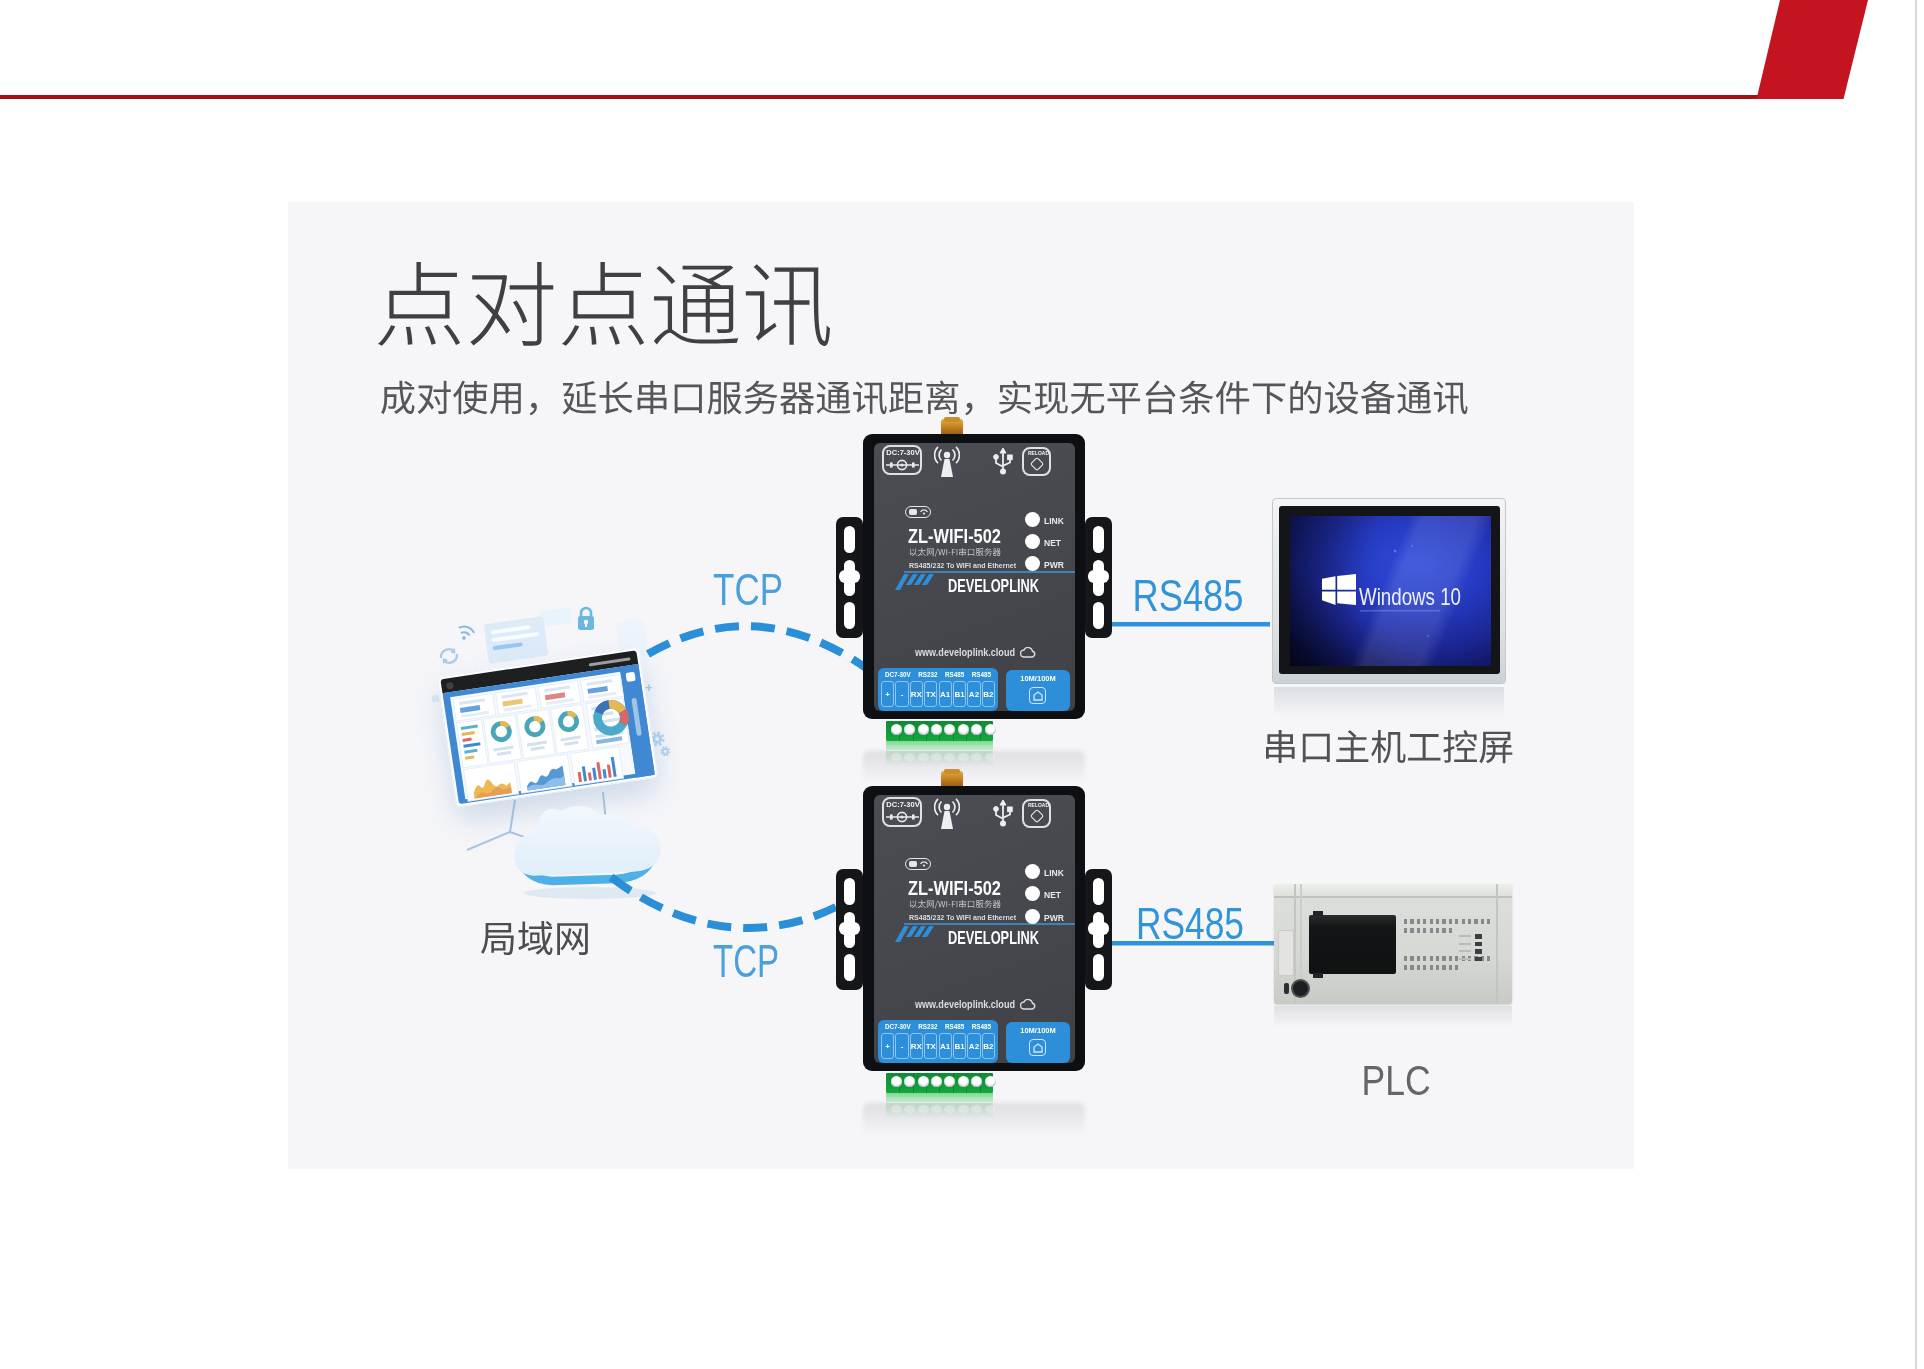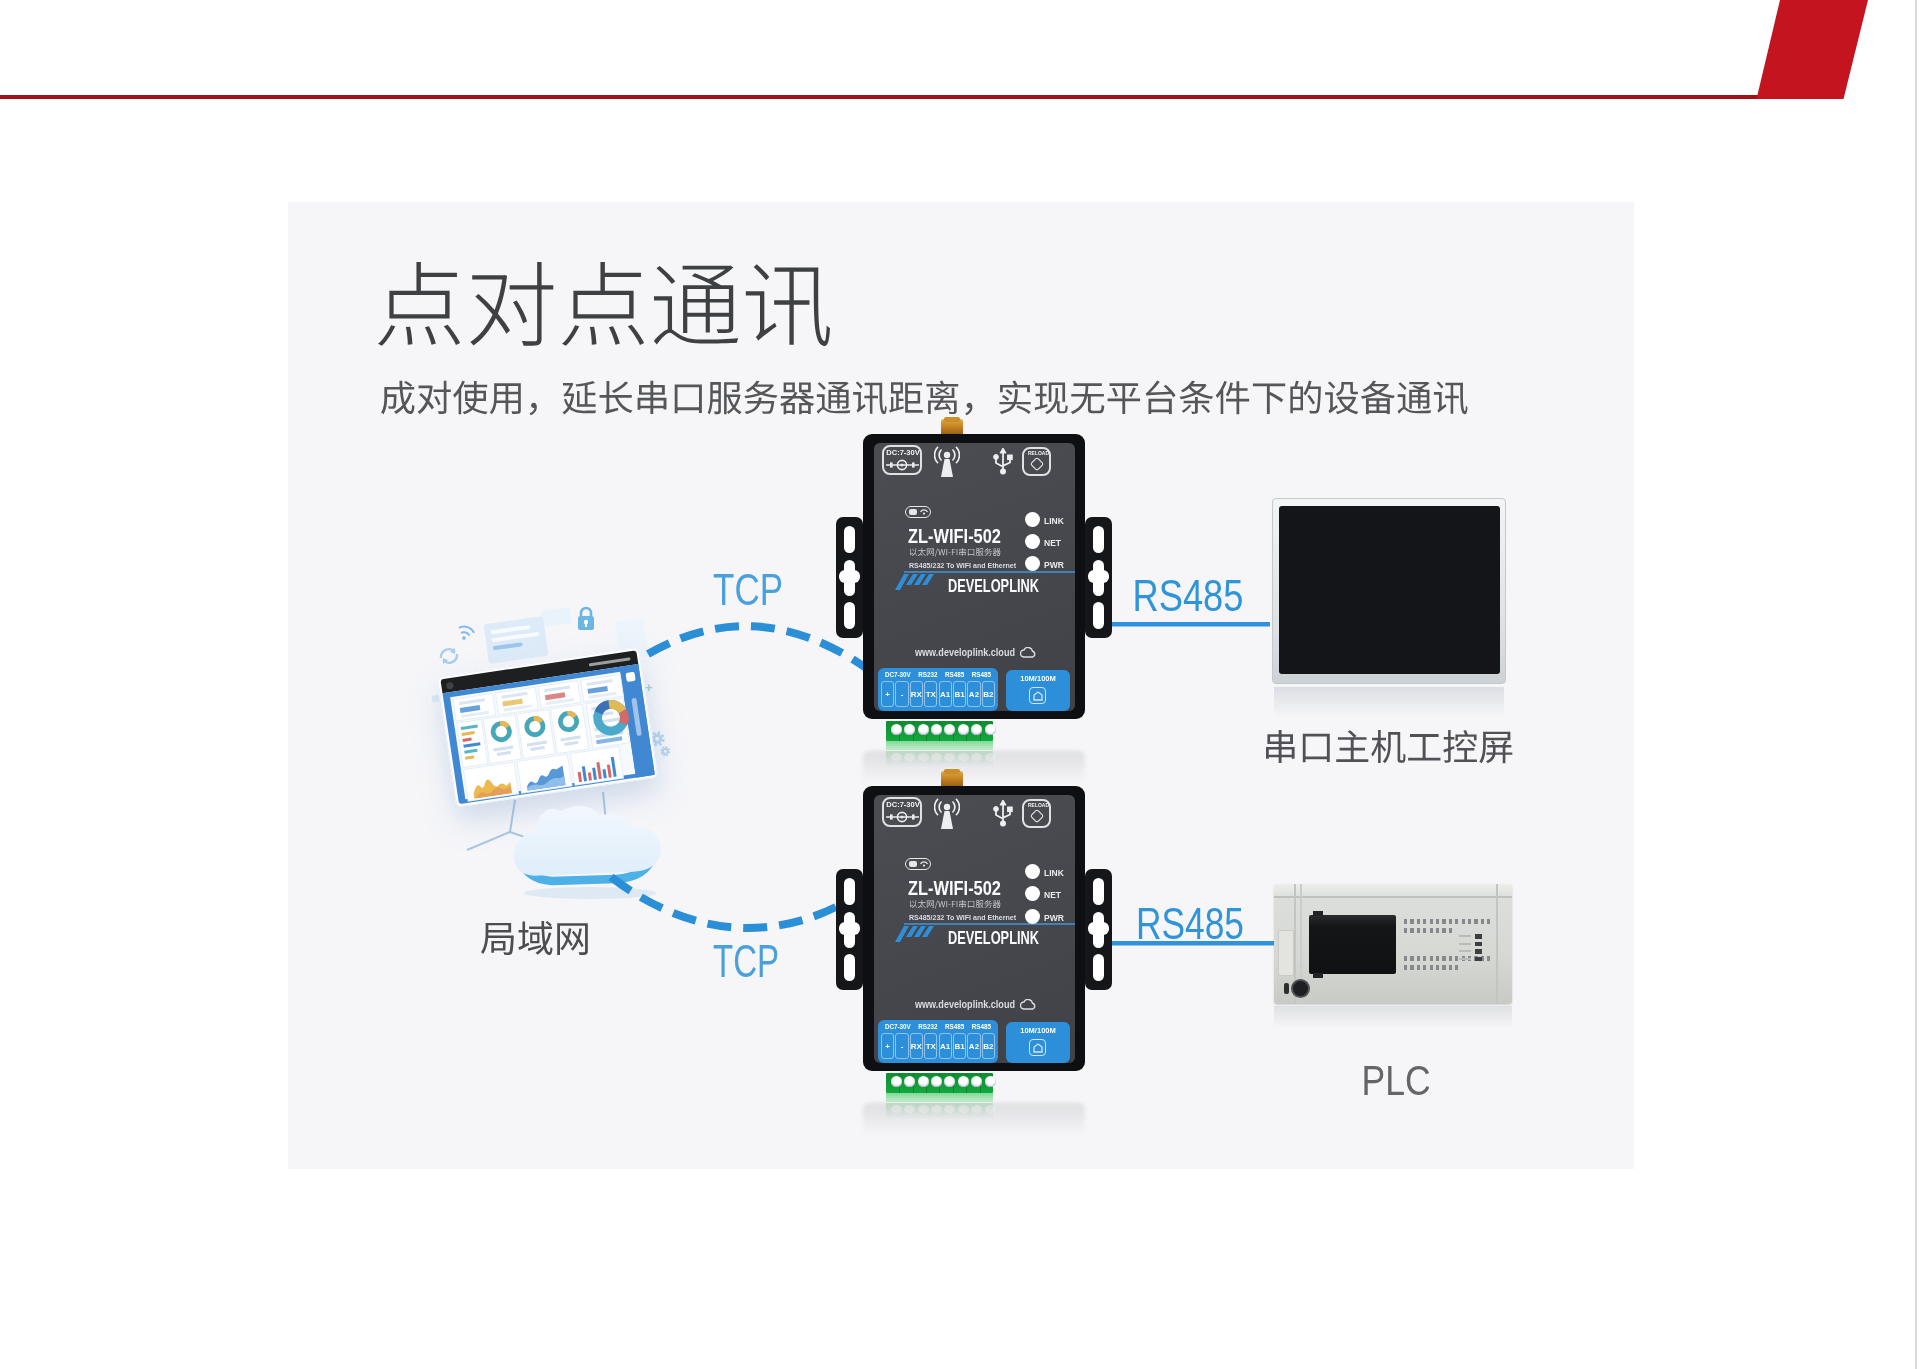--- a/index.html
+++ b/index.html
@@ -438,20 +438,40 @@
     <div style="position:absolute;left:904.4px;top:1105.3px;width:11px;height:8px;background:rgba(255,255,255,.55);border-radius:50%;"></div>
     <div style="position:absolute;left:917.7px;top:1105.3px;width:11px;height:8px;background:rgba(255,255,255,.55);border-radius:50%;"></div>
     <div style="position:absolute;left:931.0px;top:1105.3px;width:11px;height:8px;background:rgba(255,255,255,.55);border-radius:50%;"></div>
     <div style="position:absolute;left:944.4px;top:1105.3px;width:11px;height:8px;background:rgba(255,255,255,.55);border-radius:50%;"></div>
     <div style="position:absolute;left:957.8px;top:1105.3px;width:11px;height:8px;background:rgba(255,255,255,.55);border-radius:50%;"></div>
     <div style="position:absolute;left:971.1px;top:1105.3px;width:11px;height:8px;background:rgba(255,255,255,.55);border-radius:50%;"></div>
     <div style="position:absolute;left:984.5px;top:1105.3px;width:11px;height:8px;background:rgba(255,255,255,.55);border-radius:50%;"></div>
     <div style="position:absolute;left:863px;top:1103.3px;width:222px;height:38px;background:linear-gradient(180deg,rgba(60,64,70,.13),rgba(60,64,70,0) 85%);border-radius:6px;filter:blur(2px);"></div>
     <div style="position:absolute;left:1272px;top:498px;width:234px;height:186px;background:linear-gradient(180deg,#f2f4f6,#dde1e4 70%,#cdd2d6);border:1px solid #c2c8cc;border-radius:4px;"></div>
     <div style="position:absolute;left:1279px;top:506px;width:221px;height:168px;background:#141518;border-radius:3px;"></div>
+    <div style="position:absolute;left:1290px;top:516px;width:201px;height:150px;overflow:hidden;background:
+radial-gradient(110% 105% at 63% 33%, #2f4cdb 0%, #2539c0 30%, #1a2590 55%, #0c1150 78%, #05061f 95%);">
+<div style="position:absolute;left:0;top:0;width:100%;height:100%;background:linear-gradient(98deg, rgba(0,0,0,.42), rgba(0,0,0,0) 40%),linear-gradient(35deg, rgba(0,0,0,.38), rgba(0,0,0,0) 36%);"></div>
+<div style="position:absolute;left:0;top:0;width:100%;height:100%;background:linear-gradient(112deg, rgba(255,255,255,0) 46%, rgba(255,255,255,.10) 51%, rgba(255,255,255,.10) 72%, rgba(255,255,255,0) 78%);"></div>
+<svg style="position:absolute;left:32px;top:58px" width="34" height="34" viewBox="0 0 34 34">
+        <g fill="#fff">
+          <polygon points="0,4.8 13.5,2.2 13.5,15.7 0,15.7"></polygon>
+          <polygon points="15.2,1.9 34,0 34,15.7 15.2,15.7"></polygon>
+          <polygon points="0,17.4 13.5,17.4 13.5,30.9 0,26.3"></polygon>
+          <polygon points="15.2,17.4 34,17.4 34,31.1 15.2,29.2"></polygon>
+        </g>
+      </svg>
+<svg style="position:absolute;left:0;top:0" width="201" height="150">
+        <text x="69" y="89" font-family="Liberation Sans,sans-serif" font-size="24" fill="#eef1fa" textLength="102" lengthAdjust="spacingAndGlyphs">Windows 10</text>
+        <rect x="70" y="94" width="80" height="1.5" fill="#9aa6da" opacity=".4"></rect>
+        <circle cx="105" cy="35" r="1.5" fill="#6f87e8" opacity=".7"></circle>
+        <circle cx="122" cy="30" r="1" fill="#6f87e8" opacity=".6"></circle>
+        <circle cx="138" cy="120" r="1.5" fill="#5871d8" opacity=".5"></circle>
+      </svg>
+</div>
     <div style="position:absolute;left:1274px;top:687px;width:230px;height:30px;background:linear-gradient(180deg,rgba(95,110,125,.18),rgba(95,110,125,0));"></div>
     <div style="position:absolute;left:1274px;top:884px;width:238px;height:120px;background:linear-gradient(180deg,#eceeea,#dcdedb 12%,#d6d8d4 60%,#c8cac6);border-radius:3px;box-shadow:0 1px 2px rgba(100,100,100,.25);"></div>
     <div style="position:absolute;left:1274px;top:896px;width:238px;height:1.5px;background:#bfc1bd;"></div>
     <div style="position:absolute;left:1294px;top:884px;width:1.5px;height:120px;background:#c3c5c1;"></div>
     <div style="position:absolute;left:1300px;top:884px;width:1.5px;height:120px;background:#cbcdc9;"></div>
     <div style="position:absolute;left:1278px;top:930px;width:16px;height:46px;background:#e3e4e0;border:1px solid #c9cbc7;border-radius:2px;"></div>
     <div style="position:absolute;left:1309px;top:915px;width:87px;height:59px;background:linear-gradient(180deg,#2a2b2d,#141517 20%,#101113);border-radius:2px;"></div>
     <div style="position:absolute;left:1313px;top:911px;width:10px;height:5px;background:#222325;"></div>
     <div style="position:absolute;left:1313px;top:973px;width:10px;height:5px;background:#222325;"></div>
     <div style="position:absolute;left:1404.0px;top:919px;width:3.2px;height:5px;background:#86888c;"></div>

